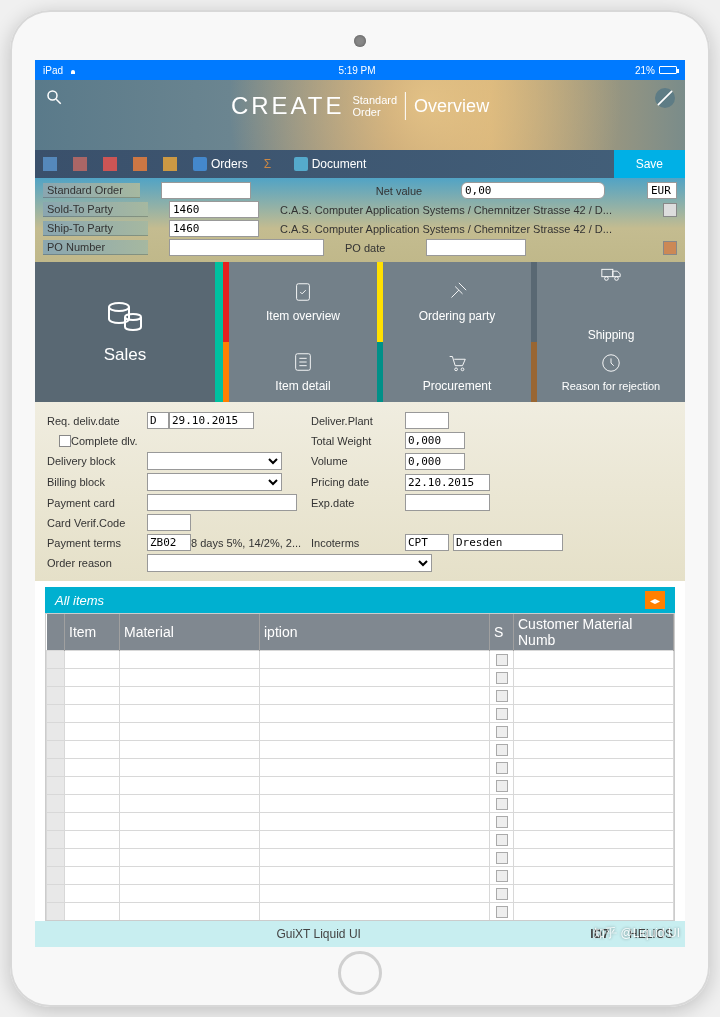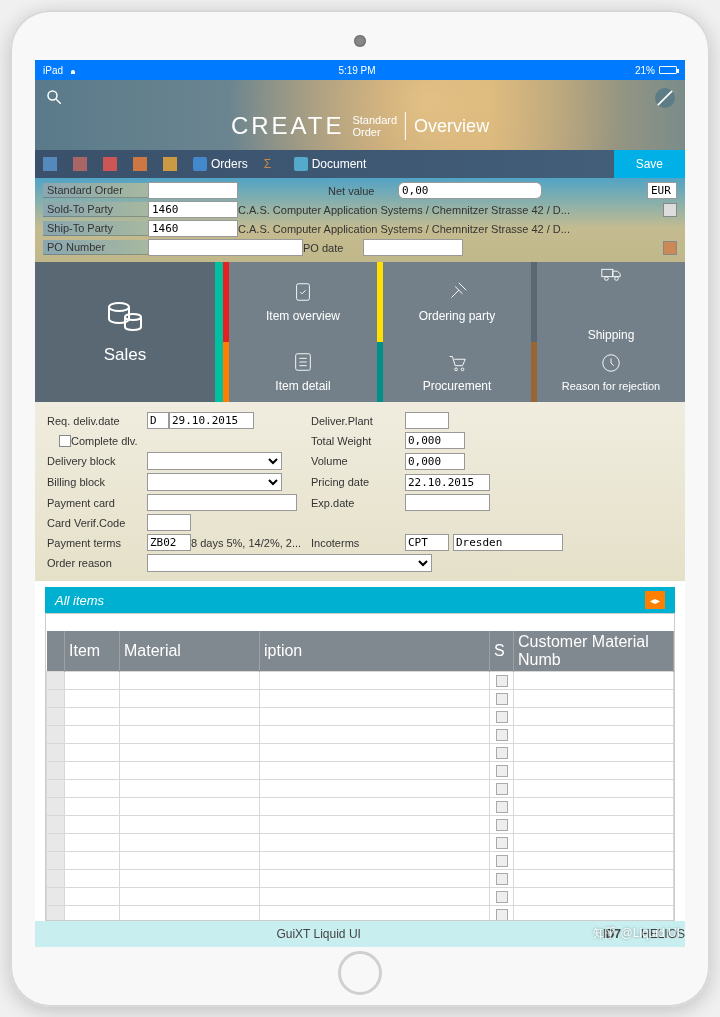--- a/index.html
+++ b/index.html
@@ -36,38 +36,38 @@
   background: linear-gradient(90deg, #5a7a8a 0%, #6b8590 30%, #b0916a 55%, #c9a670 70%, #7a8c8a 100%);
   position:relative;
   color:#fff;
   overflow:hidden;
 }
 .header::before { content:""; position:absolute; inset:0; background: radial-gradient(circle at 60% 30%, rgba(255,220,150,.6), transparent 50%);}
 .search-icon, .settings-icon { position:absolute; top:8px; width:18px; height:18px;}
 .search-icon { left:10px; }
 .settings-icon { right:10px; top:8px; width:20px; height:20px; border-radius:50%; background:#5e7c85; display:flex; align-items:center; justify-content:center;}
 .search-icon svg, .settings-icon svg { stroke:#fff; fill:none;}
-.title-wrap { position:absolute; left:50%; top:32px; transform:translateX(-50%); display:flex; align-items:center; gap:8px; white-space:nowrap;}
+.title-wrap { position:absolute; left:50%; top:12px; transform:translateX(-50%); display:flex; align-items:center; gap:8px; white-space:nowrap;}
 .title-create { font-size:24px; font-weight:200; letter-spacing:3px;}
 .title-sub { font-size:11px; line-height:12px;}
 .title-divider { width:1px; height:28px; background:#fff;}
 .title-overview { font-size:18px; font-weight:300;}
 
 .toolbar { height:28px; background: linear-gradient(90deg, #3a506b, #43607a); display:flex; align-items:center; color:#fff; font-size:12px;}
 .toolbar .tb-item { padding:0 8px; display:flex; align-items:center; gap:4px; height:100%;}
 .toolbar .tb-icon { width:14px; height:14px; display:inline-block;}
 .toolbar .spacer { flex:1;}
 .toolbar .save { background:#00b0e6; height:100%; padding:0 22px; display:flex; align-items:center;}
 
 .form-top {
   padding:4px 8px;
   background: linear-gradient(180deg, #51a3c5 0%, #c4bc90 60%, #c0b88a 100%);
   font-size:11px; color:#333;
 }
-.form-top .row { display:flex; align-items:center; gap:0; margin-bottom:2px;}
+.form-top .row { display:flex; align-items:center; gap:21px; margin-bottom:2px;}
 .form-top .label { width:105px; background: linear-gradient(90deg,#8aa6b0,#a6b8a0); padding:1px 4px; color:#333; border-bottom:1px solid rgba(0,0,0,.2); font-size:11px;}
 .form-top input { font-family: monospace; font-size:11px; padding:1px 3px; border:1px solid #999; background:#fff;}
 .form-top .long-text { flex:1; overflow:hidden; white-space:nowrap; text-overflow:ellipsis; color:#333;}
 .sm-icon { width:14px; height:14px; border:1px solid #888; background:#ddd;}
 
 .tiles { display:flex; height:140px;}
 .tile-sales { width:180px; background:#596873; color:#fff; display:flex; flex-direction:column; align-items:center; justify-content:center; gap:10px;}
 .accent { width:8px; background:#00c0a0;}
 .tile-grid { flex:1; display:grid; grid-template-columns: repeat(3, 1fr); grid-template-rows: 1fr 1fr;}
 .tile { background:#738089; color:#fff; font-size:12px; display:flex; flex-direction:column; align-items:center; justify-content:center; gap:6px; border-left:6px solid transparent; position:relative;}
@@ -89,28 +89,28 @@
 .form-mid .w60 { width:60px;}
 .form-mid .w40 { width:44px;}
 .form-mid select { width:135px; height:18px;}
 .form-mid .col1 { width:260px; display:flex; align-items:center; gap:0;}
 .chk { width:12px; height:12px; border:1px solid #888; background:#fff; display:inline-block;}
 
 .all-items-bar { background:#00b0d0; color:#fff; font-size:13px; font-style:italic; padding:4px 10px; display:flex; align-items:center; justify-content:space-between; margin:6px 10px 0 10px;}
 .all-items-bar .handle { width:20px; height:18px; background:#ff8000; display:flex; align-items:center; justify-content:center; font-style:normal; font-size:10px;}
 
 .table-wrap { margin:0 10px; flex:1; overflow:hidden; background:#fff; border:1px solid #ccc;}
-table { border-collapse:collapse; width:100%; font-size:16px;margin-top:17px;}
+table { border-collapse:collapse; width:100%; font-size:14px;}
 thead th { background:#808890; color:#fff; font-weight:normal; text-align:left; padding:2px 4px; border-right:1px solid #a0a0a0;}
 thead th:first-child { width:18px; background:#808890;}
 tbody td { border:1px solid #d8d8d8; height:18px; padding:0;}
 tbody td:first-child { background:#e8e8e8; width:18px;}
 .s-chk { width:12px; height:12px; border:1px solid #aaa; background:#eee; margin:auto; display:block;}
 
-.footer { height:26px; background:#c8eef0; display:flex; align-items:center; font-size:12px; color:#444; padding:0 0;}
+.footer { height:26px; background:#c8eef0; display:flex; align-items:center; font-size:12px; color:#444; padding:0 12px;}
 .footer .center { flex:1; text-align:center;}
 .footer .id { margin-right:20px; font-weight:bold;}
 
 .watermark { position:absolute; right:30px; bottom:65px; color:#fff; font-size:12px; opacity:.85; text-shadow:0 0 3px rgba(0,0,0,.5);}
 </style>
 </head>
 <body>
 
 <div class="ipad">
   <div class="camera"></div>

